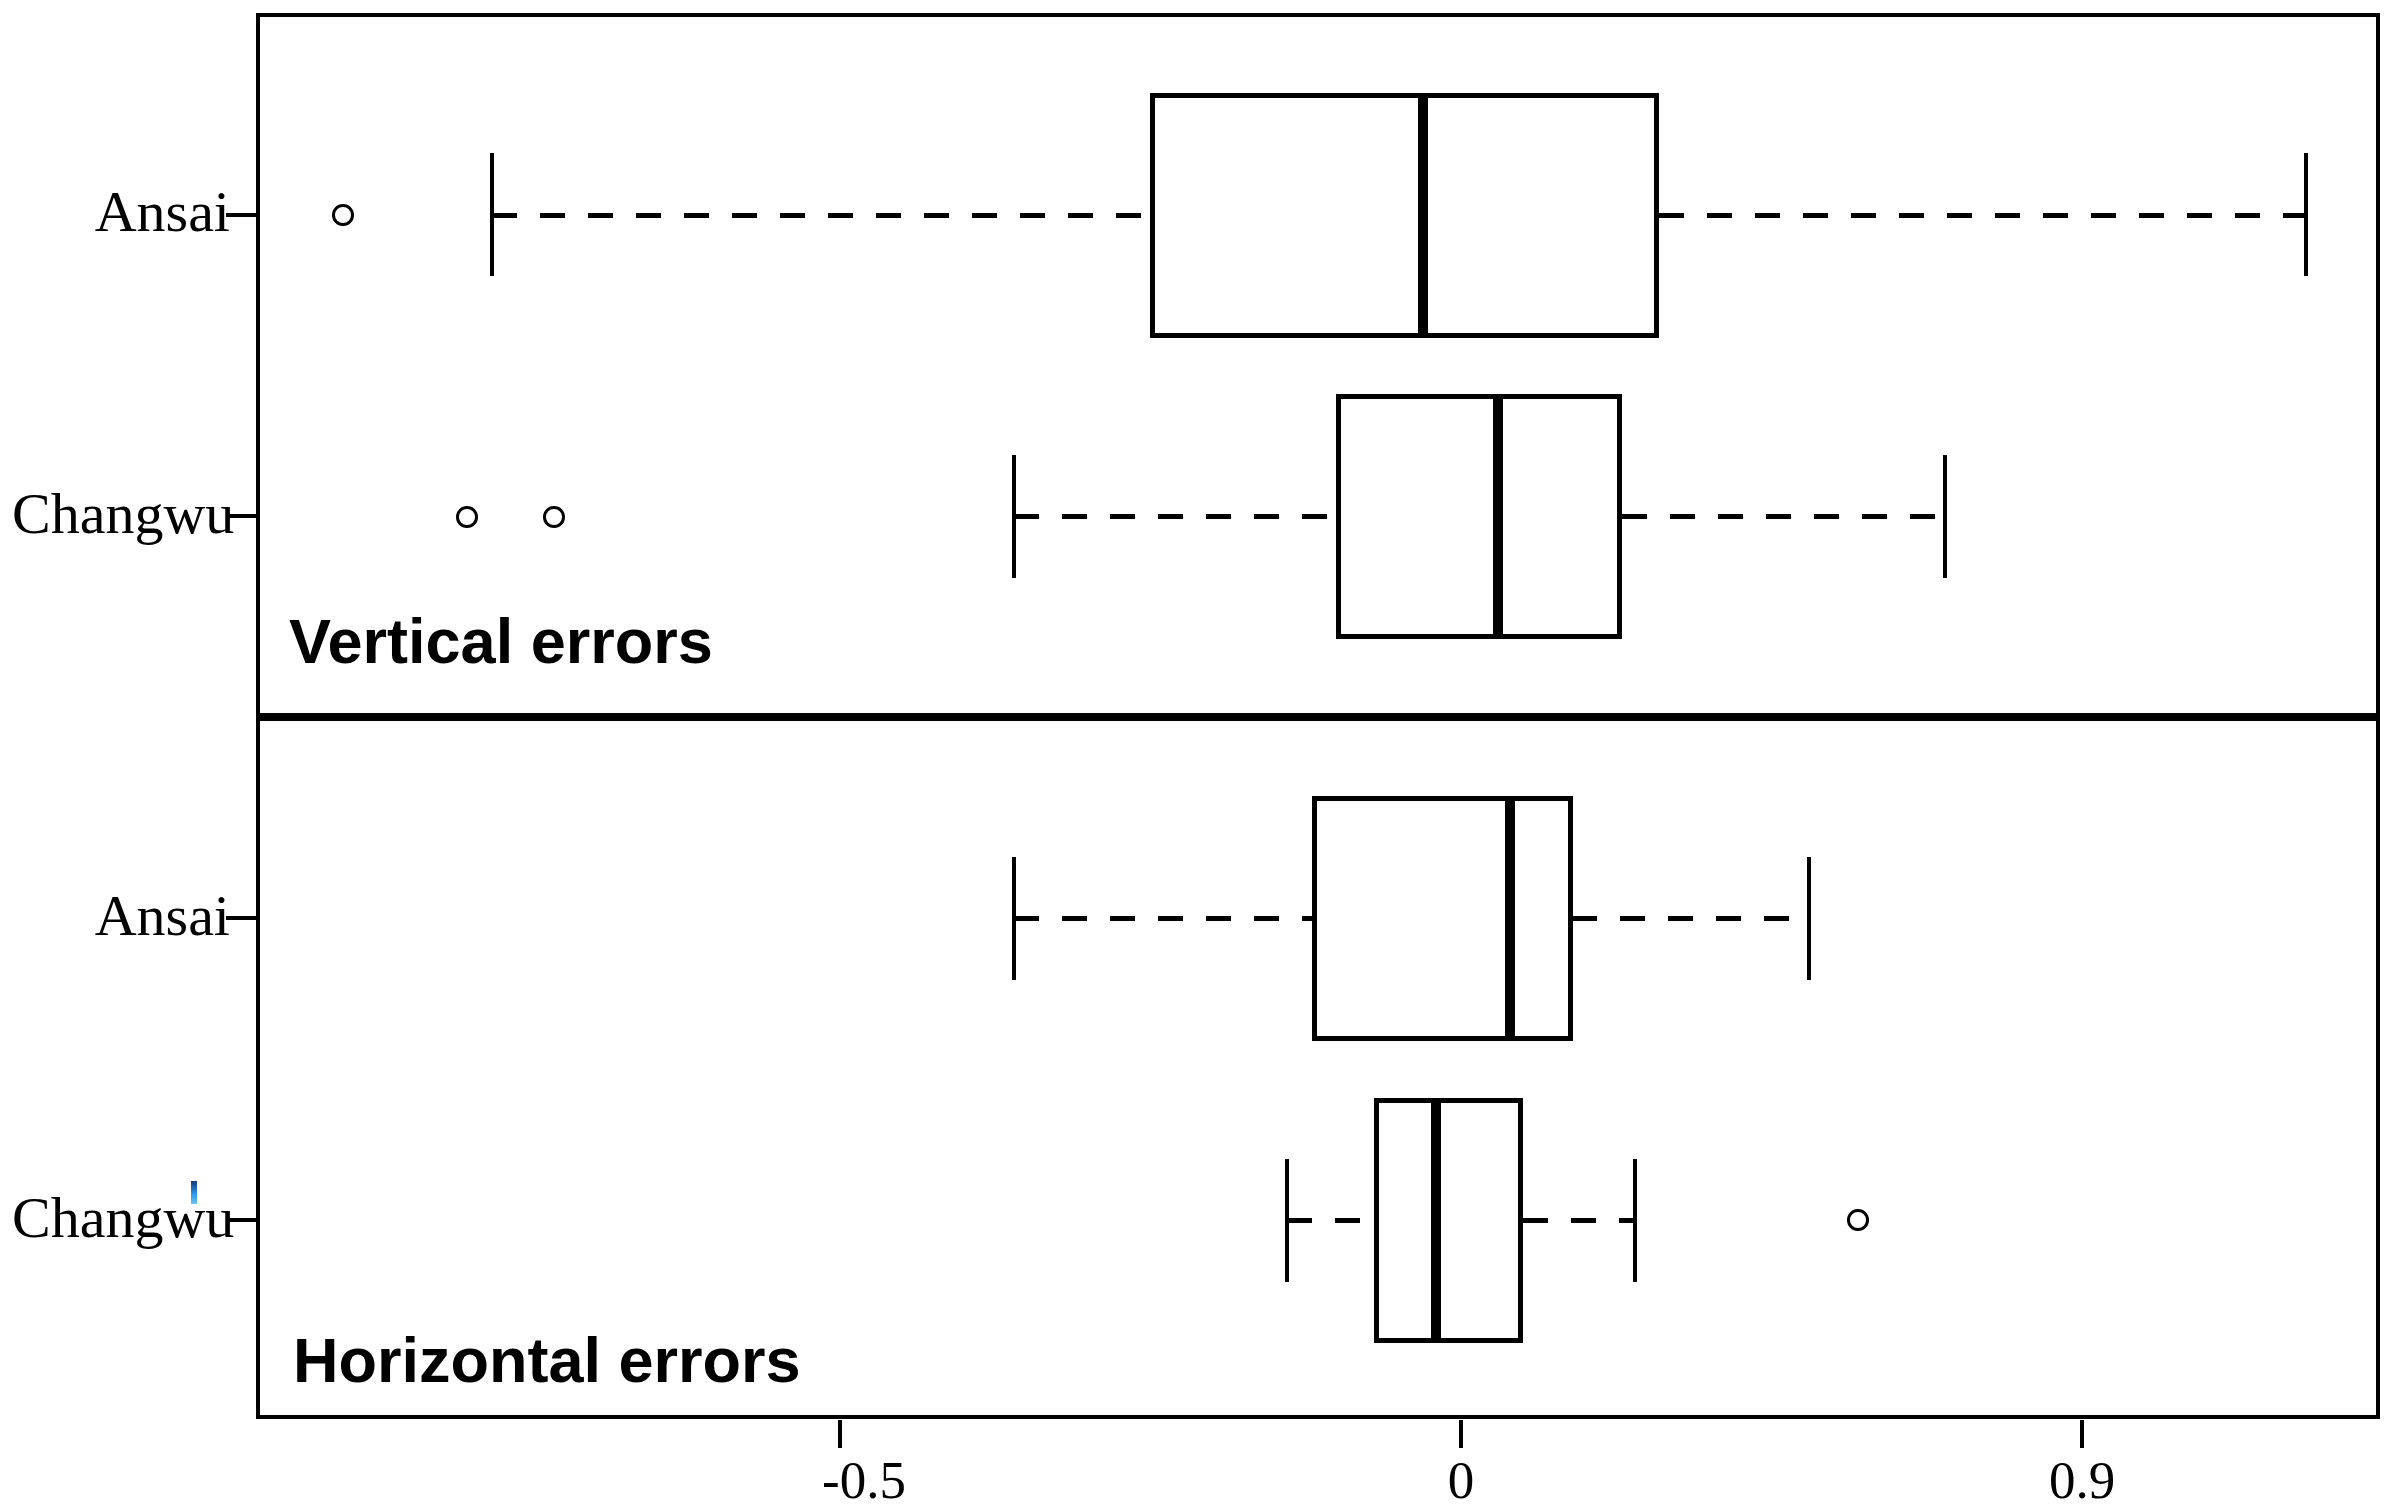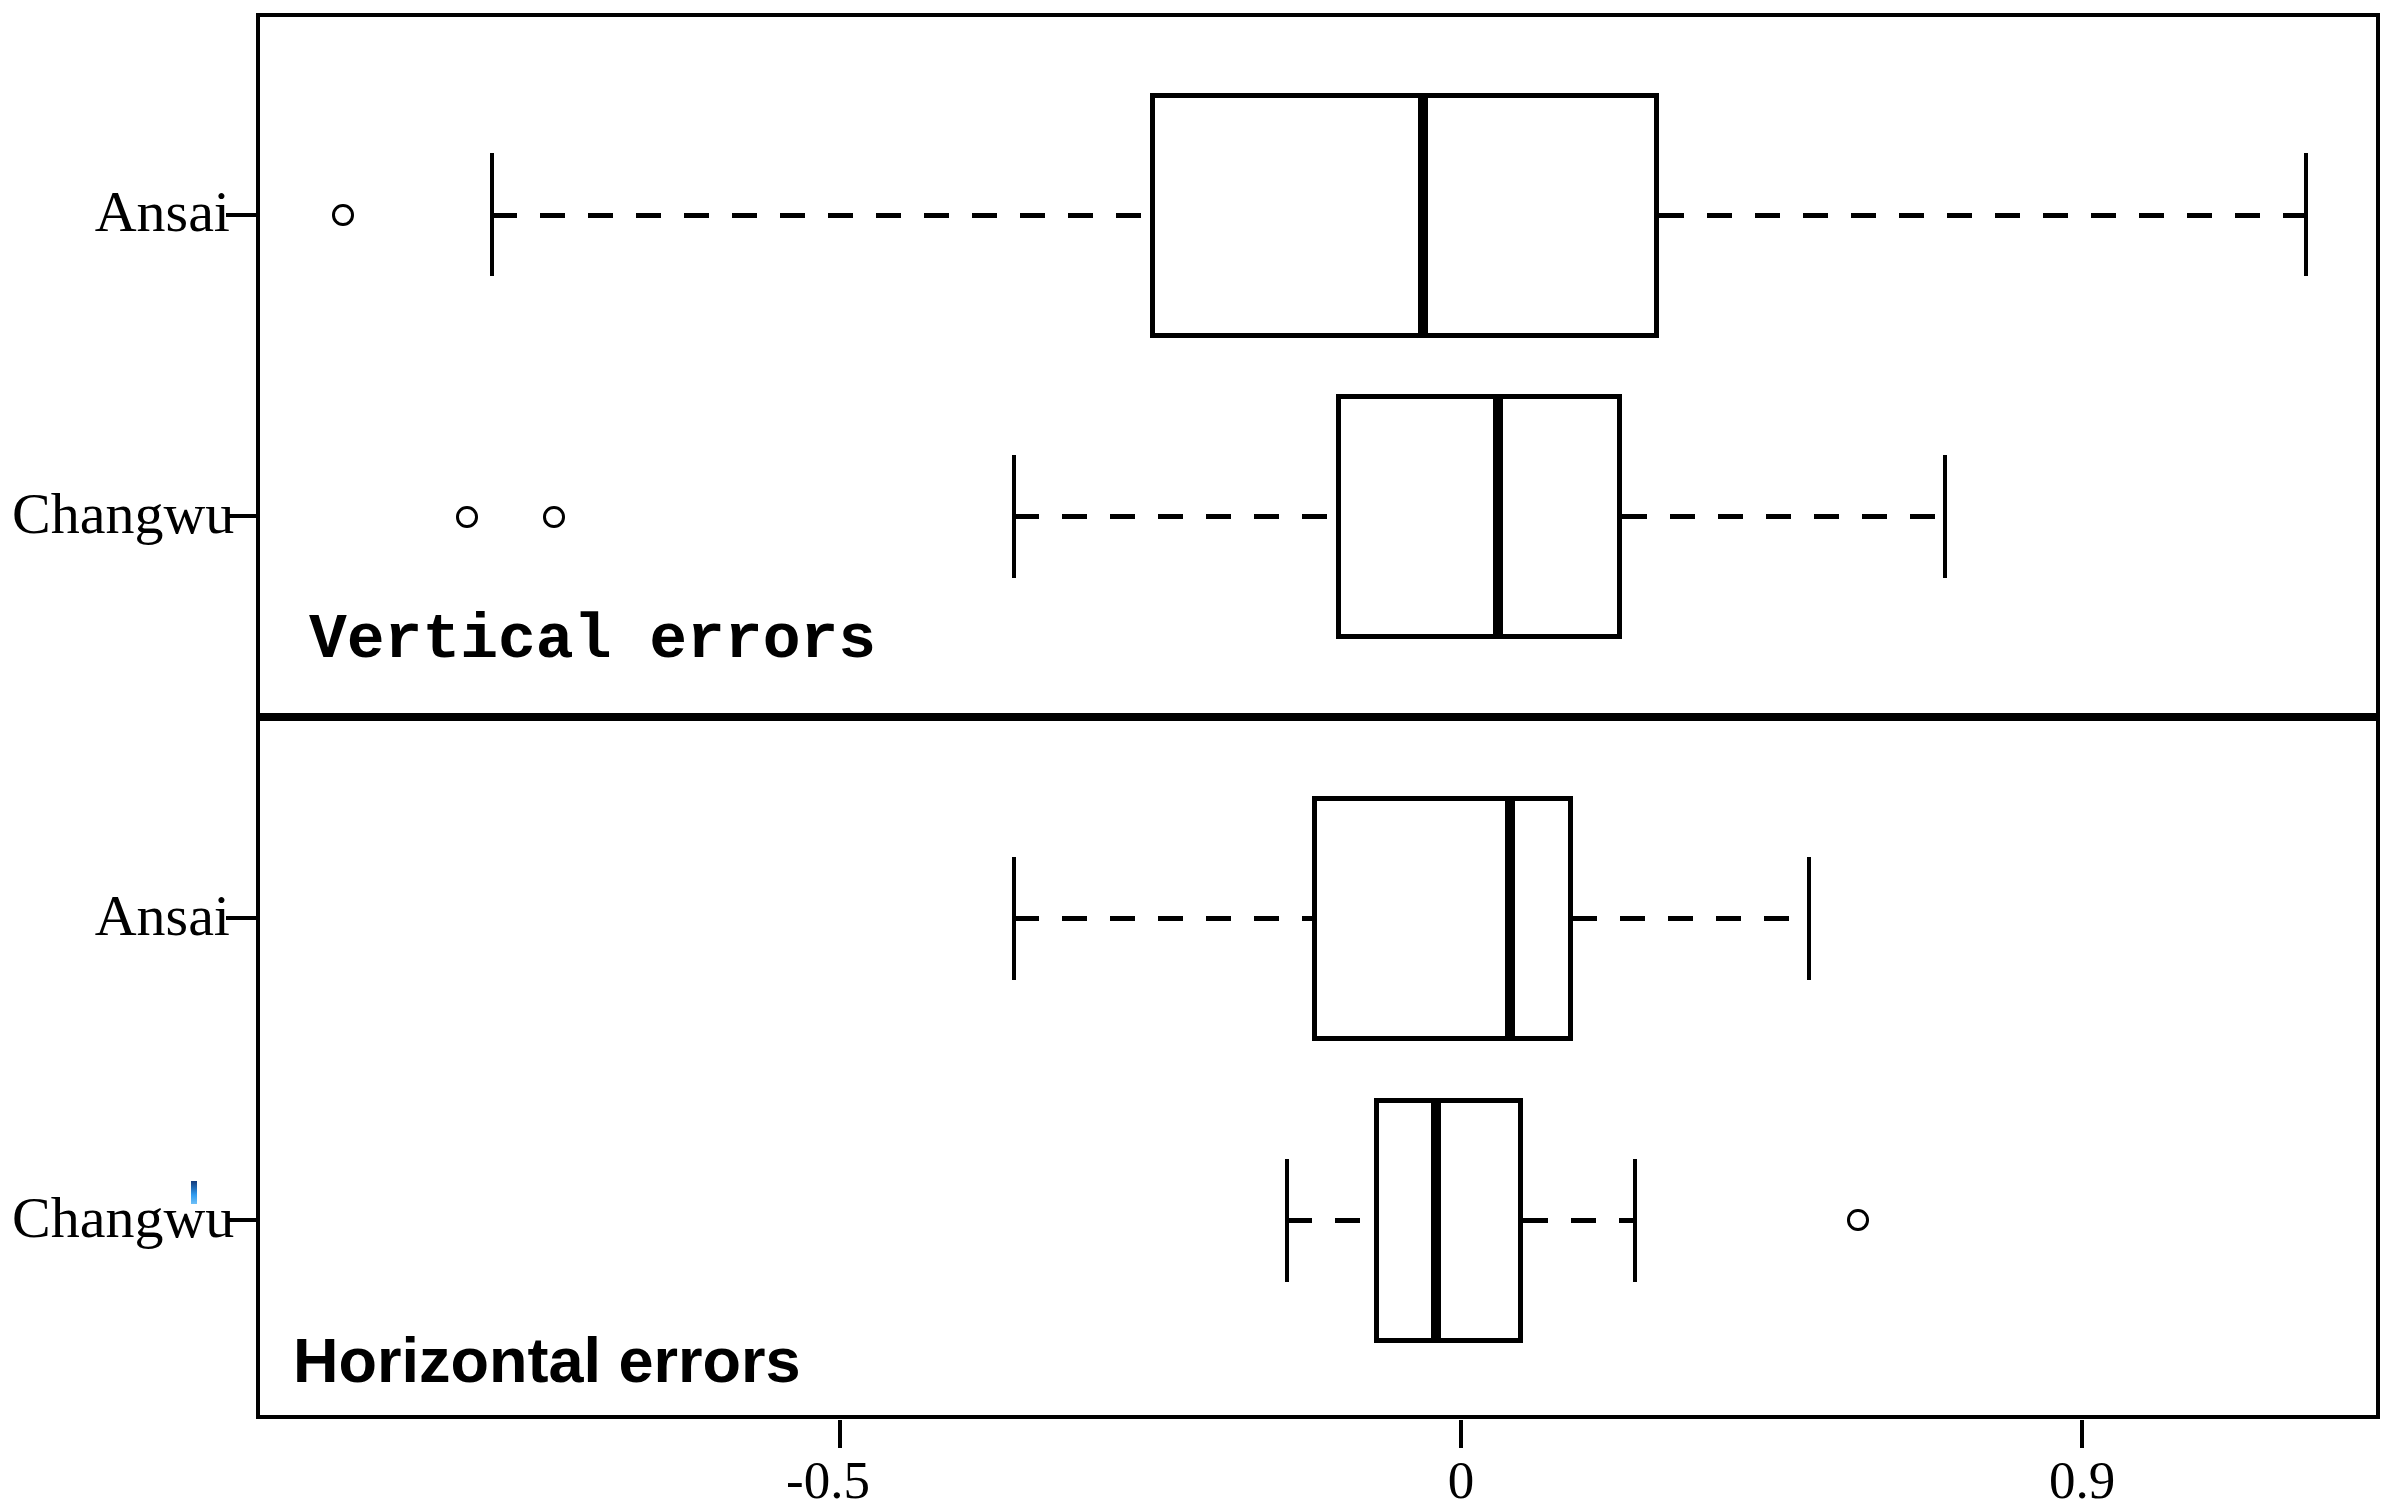--- a/index.html
+++ b/index.html
@@ -62,21 +62,21 @@
     background: linear-gradient(#123a7a 0%, #2f9bf0 60%, #6fc0f7 100%);
   }
 </style>
 </head>
 <body>
 
 <div id="stage">
   <div id="plot" class="abs plot-border" style="left:256px; top:13.3px; width:2124px; height:1406px;"></div>
   <div id="layers" class="abs" style="left:0; top:0; width:2401px; height:1510px;">
       <div class="abs hline" style="left: 256px; top: 713px; width: 2124px; height: 8.3px;"></div>
-      <div class="abs panel-title" style="left: 309px; top: 605px; font-family: Liberation Mono, monospace;">Vertical errors</div>
+      <div class="abs panel-title" style="left: 289px; top: 605px;">Vertical errors</div>
       <div class="abs cat-label" style="left: 0px; top: 178px; width: 218px;">Ansai</div>
       <div class="abs hline" style="left: 226px; top: 213px; width: 30px; height: 4.2px;"></div>
       <div class="abs dashed-line" style="left: 492px; top: 213px; width: 658px;"></div>
       <div class="abs dashed-line" style="left: 1659px; top: 213px; width: 646px;"></div>
       <div class="abs cap" style="left: 490px; top: 153px; height: 123px;"></div>
       <div class="abs cap" style="left: 2304px; top: 153px; height: 123px;"></div>
       <div class="abs box" style="left: 1150px; top: 93px; width: 509px; height: 245px;"></div>
       <div class="abs median" style="left: 1418px; top: 93px; height: 245px;"></div>
       <div class="abs outlier" style="left: 332px; top: 204px;"></div>
       <div class="abs cat-label" style="left: 0px; top: 480px; width: 218px;">Changwu</div>
@@ -101,21 +101,21 @@
       <div class="abs cat-label" style="left: 0px; top: 1184px; width: 218px;">Changwu</div>
       <div class="abs hline" style="left: 226px; top: 1218px; width: 30px; height: 4.2px;"></div>
       <div class="abs dashed-line" style="left: 1287px; top: 1218px; width: 87px;"></div>
       <div class="abs dashed-line" style="left: 1523px; top: 1218px; width: 112px;"></div>
       <div class="abs cap" style="left: 1285px; top: 1159px; height: 123px;"></div>
       <div class="abs cap" style="left: 1633px; top: 1159px; height: 123px;"></div>
       <div class="abs box" style="left: 1374px; top: 1098px; width: 149px; height: 245px;"></div>
       <div class="abs median" style="left: 1431px; top: 1098px; height: 245px;"></div>
       <div class="abs outlier" style="left: 1847px; top: 1209px;"></div>
       <div class="abs vline" style="left: 838px; top: 1420px; width: 4.2px; height: 27.5px;"></div>
-      <div class="abs tick-label" style="left: 828px; top: 1450px; text-align: center;">-0.5</div>
+      <div class="abs tick-label" style="left: 864px; top: 1450px; text-align: center;">-0.5</div>
       <div class="abs vline" style="left: 1459px; top: 1420px; width: 4.2px; height: 27.5px;"></div>
       <div class="abs tick-label" style="left: 1461px; top: 1450px;">0</div>
       <div class="abs vline" style="left: 2080px; top: 1420px; width: 4.2px; height: 27.5px;"></div>
       <div class="abs tick-label" style="left: 2082px; top: 1450px;">0.9</div>
     </div>
   <div class="abs stray-mark" style="left:191px; top:1181px;"></div>
 </div>
 
 
 </body></html>

